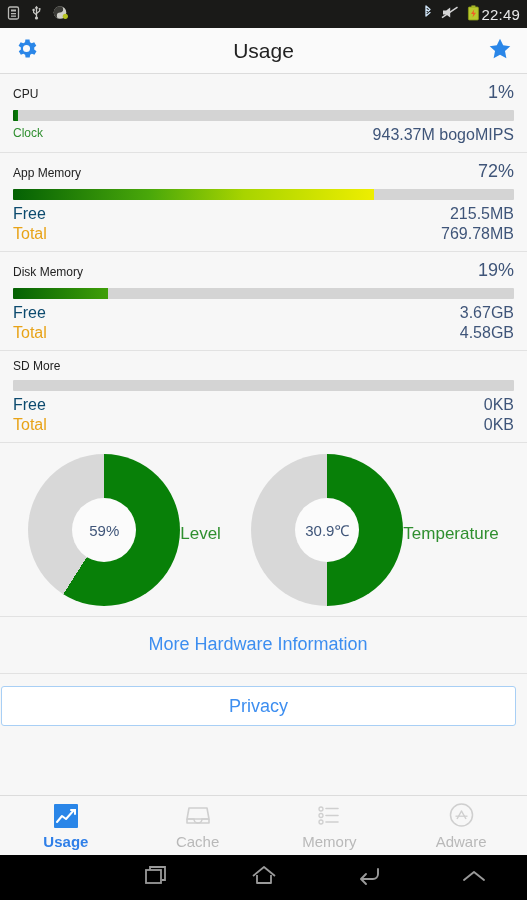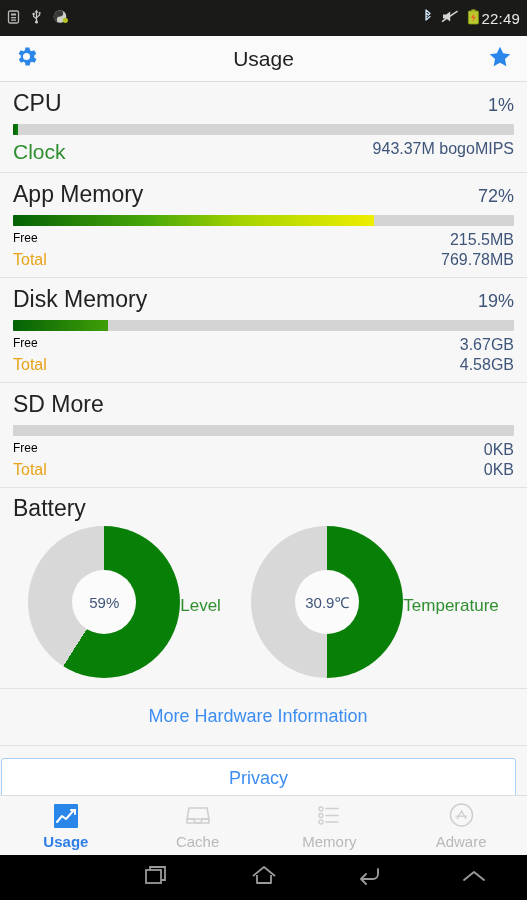--- a/index.html
+++ b/index.html
@@ -6,21 +6,21 @@
   html, body {
     width:527px; height:900px;
     background:#f5f5f5;
     font-family:"Liberation Sans", sans-serif;
     overflow:hidden;
   }
   .phone { position:relative; width:527px; height:900px; background:#f7f7f7; }
 
   
   .statusbar {
-    height:36px; background:#1a1a18; color:#cfcfcf;
+    height:28px; background:#1a1a18; color:#cfcfcf;
     display:flex; align-items:center; padding:0 7px; font-size:12px;
   }
   .sb-left { display:flex; align-items:center; gap:11px; }
   .sb-right { margin-left:auto; display:flex; align-items:center; gap:8px; }
   .sb-time { font-size:15px; color:#e8e8e8; letter-spacing:.2px; padding-left:1px; }
 
   
   .actionbar {
     height:46px; background:#fafafa; border-bottom:1px solid #dcdcdc;
     display:flex; align-items:center; padding:0 14px; position:relative;
@@ -29,34 +29,34 @@
     position:absolute; left:0; right:0; text-align:center;
     font-size:21px; color:#222; font-weight:400; pointer-events:none;
   }
   .ab-icon { position:relative; z-index:2; display:flex; align-items:center; }
   .ab-right { margin-left:auto; position:relative; z-index:2; display:flex; align-items:center; }
 
   
   .content { background:#f7f7f7; }
   .section { padding:8px 13px 7px 13px; border-bottom:1px solid #e2e2e2; }
   .row { display:flex; align-items:baseline; justify-content:space-between; }
-  .sec-title { font-size:23px; color:#222; }
+  .sec-title { font-size:12px; color:#222; }
   .sec-value { font-size:18px; color:#3f5579; }
 
   .bar {
     height:11px; background:#d4d4d4; margin:7px 0 4px 0; border-radius:1px;
     overflow:hidden; position:relative;
   }
   .bar-fill { height:100%; }
 
   .subrow { display:flex; justify-content:space-between; padding:1px 0; }
-  .lbl-free { font-size:12px; color:#000000;text-align:center; }
+  .lbl-free { font-size:16px; color:#0c4a6e;text-align:center; }
   .lbl-total { font-size:16px; color:#e8a317; }
   .sub-val { font-size:16px; color:#3f5579; }
-  .clock-lbl { font-size:21px; color:#2f8f2f; }
+  .clock-lbl { font-size:12px; color:#2f8f2f; }
 
   
   .battery-sec { padding:7px 13px 10px 13px; border-bottom:1px solid #e2e2e2; }
   .donuts { display:flex; justify-content:space-around; margin-top:4px; }
   .donut-wrap { display:flex; flex-direction:row; align-items:center; }
   .donut { position:relative; width:152px; height:152px; border-radius:50%; }
   .donut-hole {
     position:absolute; left:50%; top:50%; transform:translate(-50%,-50%);
     width:64px; height:64px; border-radius:50%; background:#fbfbfb;
     display:flex; align-items:center; justify-content:center;
@@ -232,21 +232,20 @@
         <span class="lbl-free">Free</span>
         <span class="sub-val">0KB</span>
       </div>
       <div class="subrow">
         <span class="lbl-total">Total</span>
         <span class="sub-val">0KB</span>
       </div>
     </div>
 
     <div class="battery-sec">
-      <div class="sec-title">Battery</div>
       <div class="donuts">
         <div class="donut-wrap">
           <div class="donut" id="level-donut" style="background: conic-gradient(rgb(8, 128, 8) 0deg, rgb(8, 128, 8) 212.4deg, rgb(216, 216, 216) 212.4deg, rgb(216, 216, 216) 360deg);">
             <div class="donut-hole">
               <span class="donut-text">59%</span>
             </div>
           </div>
           <div class="donut-label">Level</div>
         </div>
         <div class="donut-wrap">

